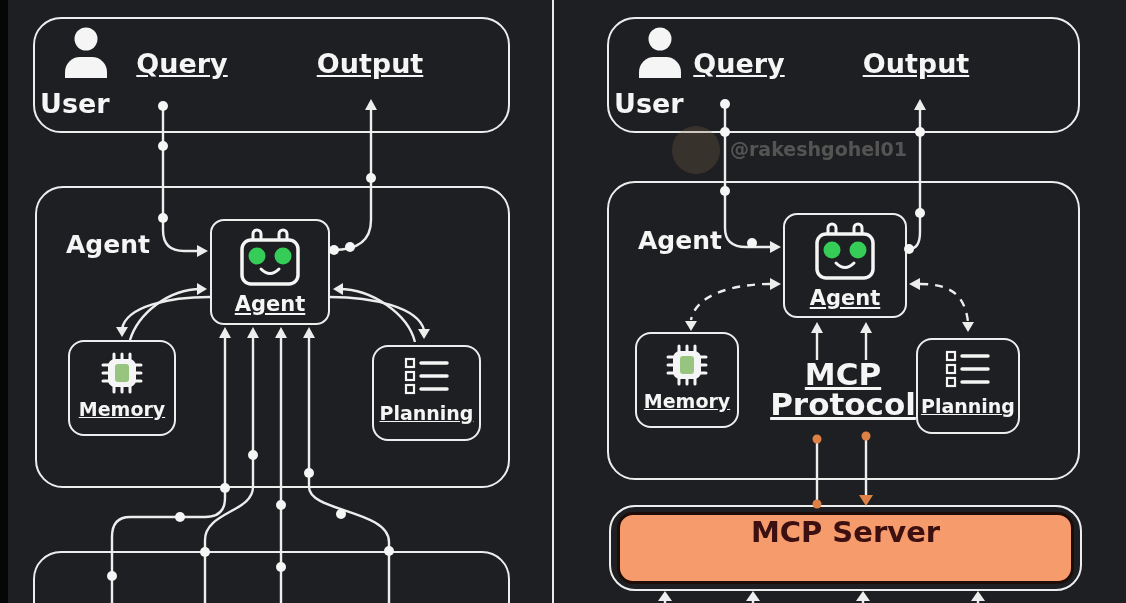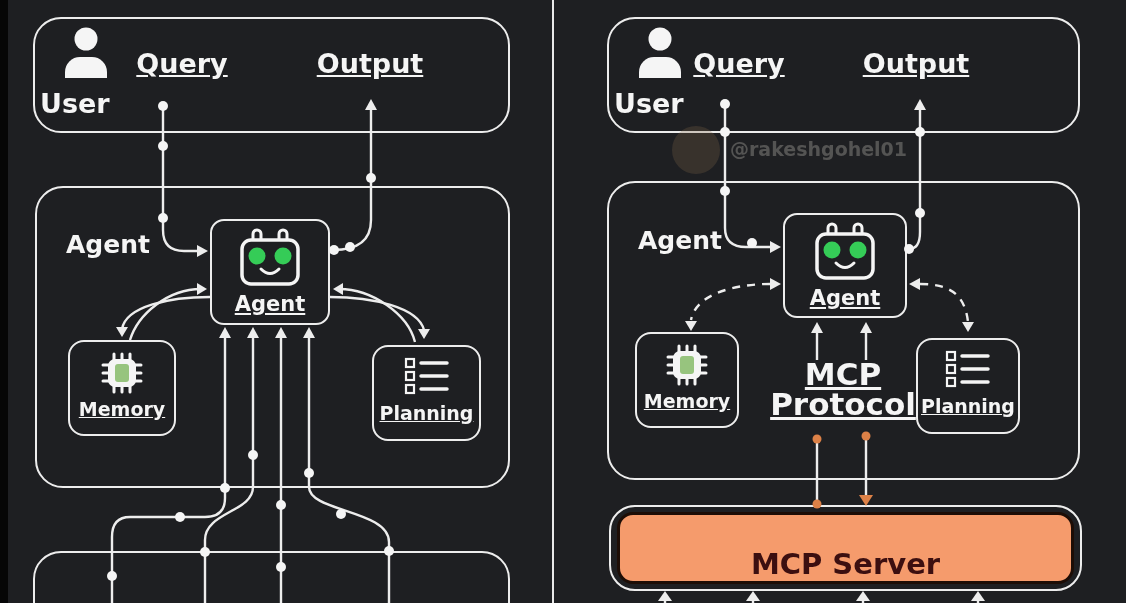--- a/index.html
+++ b/index.html
@@ -12,21 +12,21 @@
   .sbox{border-radius:16px;}
   .ibox{border-radius:14px;}
   .lbl{position:absolute;color:#f5f5f5;font-weight:bold;white-space:nowrap;text-align:right;}
   .ctr{text-align:center;text-decoration:underline;}
   svg{position:absolute;left:0;top:0;}
   .wm-text{position:absolute;color:rgba(150,148,145,0.45);font-weight:bold;}
   .wm-avatar{position:absolute;border-radius:50%;background:rgba(125,102,72,0.28);}
   #leftstrip{position:absolute;left:0;top:0;width:8px;height:603px;background:#060606;}
   #divider{position:absolute;left:552px;top:0;width:2.4px;height:603px;background:#e9e9e9;}
   .server-outer{position:absolute;border:2.4px solid #ededed;border-radius:26px;box-sizing:border-box;}
-  .server-inner{position:absolute;border:3px solid #1d0d06;border-radius:16px;background:#F59B6C;box-sizing:border-box;display:flex;align-items:flex-end;justify-content:center;}
+  .server-inner{position:absolute;border:3px solid #1d0d06;border-radius:16px;background:#F59B6C;box-sizing:border-box;display:flex;align-items:flex-start;justify-content:center;}
   .server-label{color:#3c0f10;font-weight:bold;font-size:29px;}
 </style>
 </head>
 <body>
 
 <div id="stage">
 
   <div class="box" style="left:33px;top:17px;width:477px;height:116px;"></div>
   <svg width="56" height="58" style="left:58px;top:25px;">
     <circle cx="28" cy="14" r="11.5" fill="#f5f5f5"></circle>

